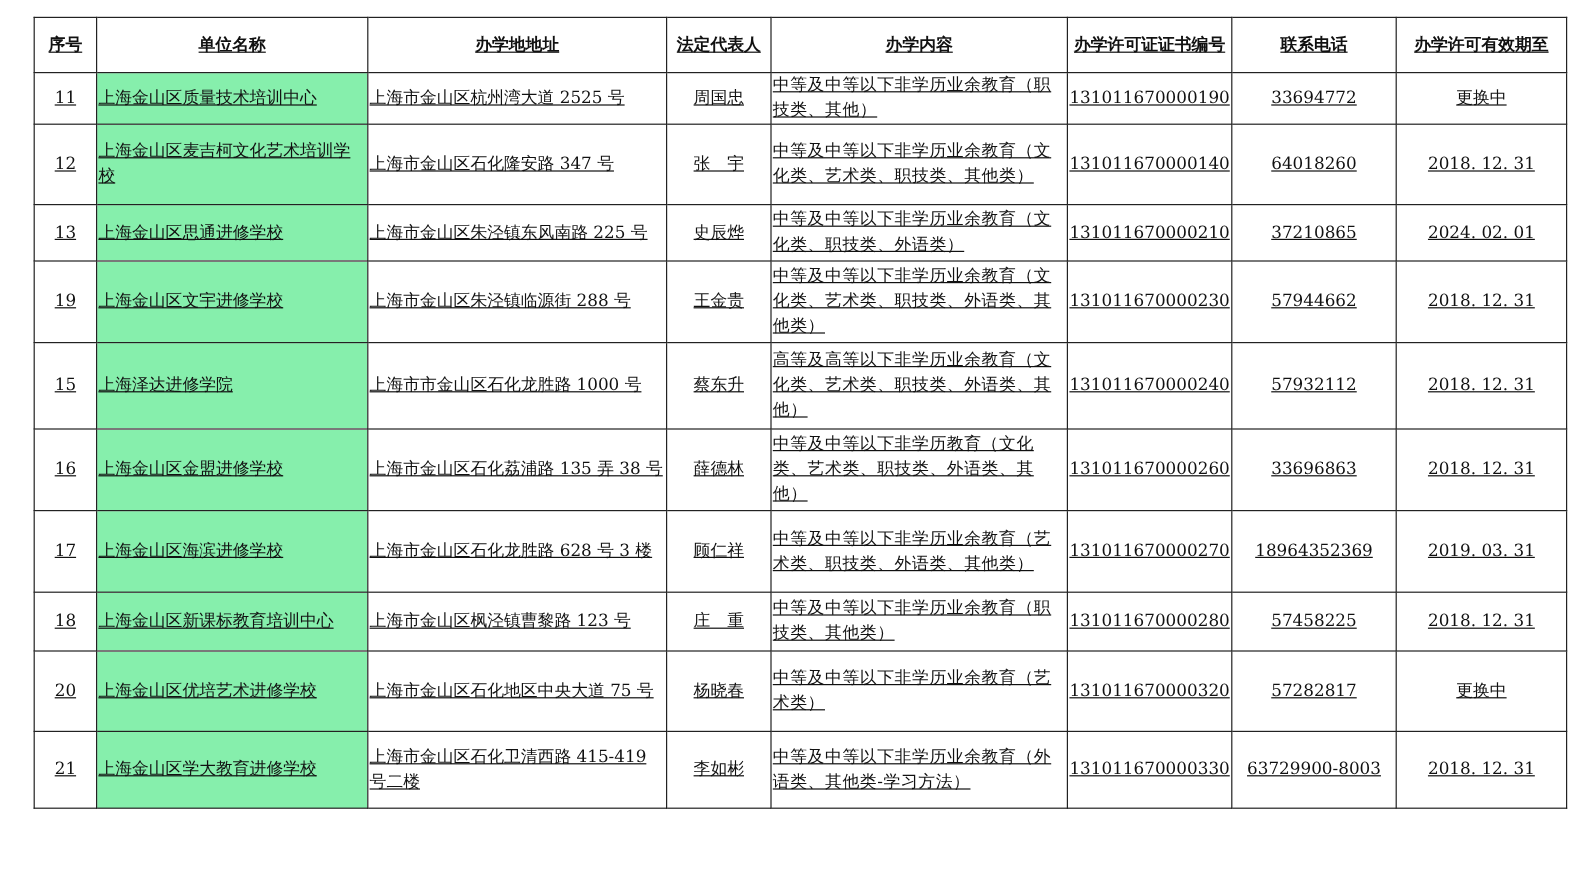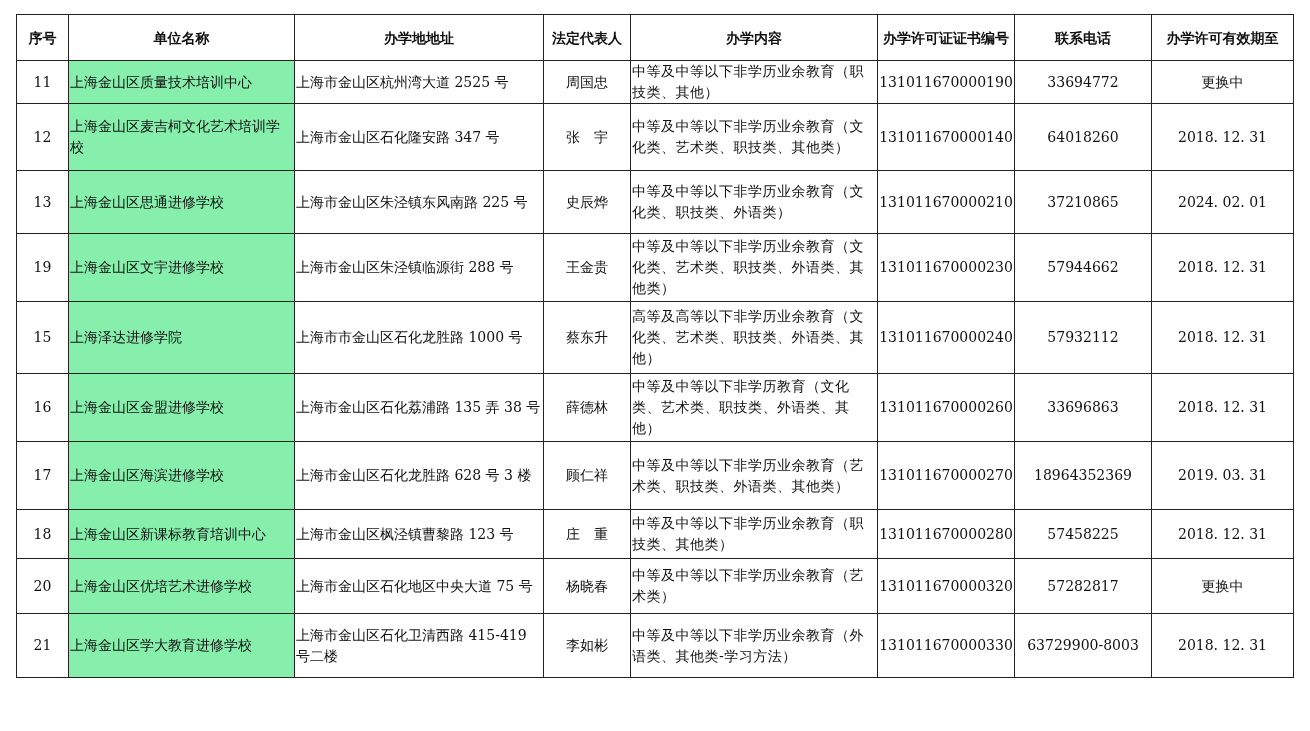--- a/index.html
+++ b/index.html
@@ -1,19 +1,19 @@
 <!DOCTYPE html>
 <html><head>
 <meta charset="utf-8">
 <style>
   html, body { margin: 0; padding: 0; background: #ffffff; }
   body { width: 1310px; height: 731px; position: relative; overflow: hidden;
          font-family: "DejaVu Serif", "Liberation Serif", serif; color: #111; }
-  table.sheet { position: absolute; left: 16px; top: 14px; border-collapse: collapse;
-                table-layout: fixed; width: 1277px; }
+  table.sheet { position: absolute; left: 28px; top: 14px; border-collapse: collapse;
+                table-layout: fixed; width: 1277px; text-decoration: underline; }
   table.sheet th, table.sheet td { border: 1px solid #222; padding: 0 1px; overflow: hidden;
                 font-size: 14px; line-height: 21px; }
   table.sheet th { font-family: "DejaVu Sans", "Liberation Sans", sans-serif; font-weight: bold;
                    font-size: 14px; text-align: center; height: 45px; line-height: 18px; }
   td.c { text-align: center; }
   td.l { text-align: left; vertical-align: middle; }
   td.name { background: #86efac; }
   td.content { letter-spacing: 0.5px; }
 </style>
 </head>
@@ -56,21 +56,21 @@
       <tr style="height: 67px;">
         <td class="c">12</td>
         <td class="l name">上海金山区麦吉柯文化艺术培训学校</td>
         <td class="l">上海市金山区石化隆安路 347 号</td>
         <td class="c">张　宇</td>
         <td class="l content">中等及中等以下非学历业余教育（文化类、艺术类、职技类、其他类）</td>
         <td class="c">131011670000140</td>
         <td class="c">64018260</td>
         <td class="c">2018. 12. 31</td>
       </tr>
-      <tr style="height: 63px;">
+      <tr style="height: 47px;">
         <td class="c">13</td>
         <td class="l name">上海金山区思通进修学校</td>
         <td class="l">上海市金山区朱泾镇东风南路 225 号</td>
         <td class="c">史辰烨</td>
         <td class="l content">中等及中等以下非学历业余教育（文化类、职技类、外语类）</td>
         <td class="c">131011670000210</td>
         <td class="c">37210865</td>
         <td class="c">2024. 02. 01</td>
       </tr>
       <tr style="height: 68px;">
@@ -116,21 +116,21 @@
       <tr style="height: 49px; padding-left: 41px;">
         <td class="c">18</td>
         <td class="l name">上海金山区新课标教育培训中心</td>
         <td class="l">上海市金山区枫泾镇曹黎路 123 号</td>
         <td class="c">庄　重</td>
         <td class="l content">中等及中等以下非学历业余教育（职技类、其他类）</td>
         <td class="c">131011670000280</td>
         <td class="c">57458225</td>
         <td class="c">2018. 12. 31</td>
       </tr>
-      <tr style="height: 55px; margin-top: 22px;">
+      <tr style="height: 67px; margin-top: 22px;">
         <td class="c">20</td>
         <td class="l name">上海金山区优培艺术进修学校</td>
         <td class="l">上海市金山区石化地区中央大道 75 号</td>
         <td class="c">杨晓春</td>
         <td class="l content">中等及中等以下非学历业余教育（艺术类）</td>
         <td class="c">131011670000320</td>
         <td class="c">57282817</td>
         <td class="c">更换中</td>
       </tr>
       <tr style="height: 64px;">

